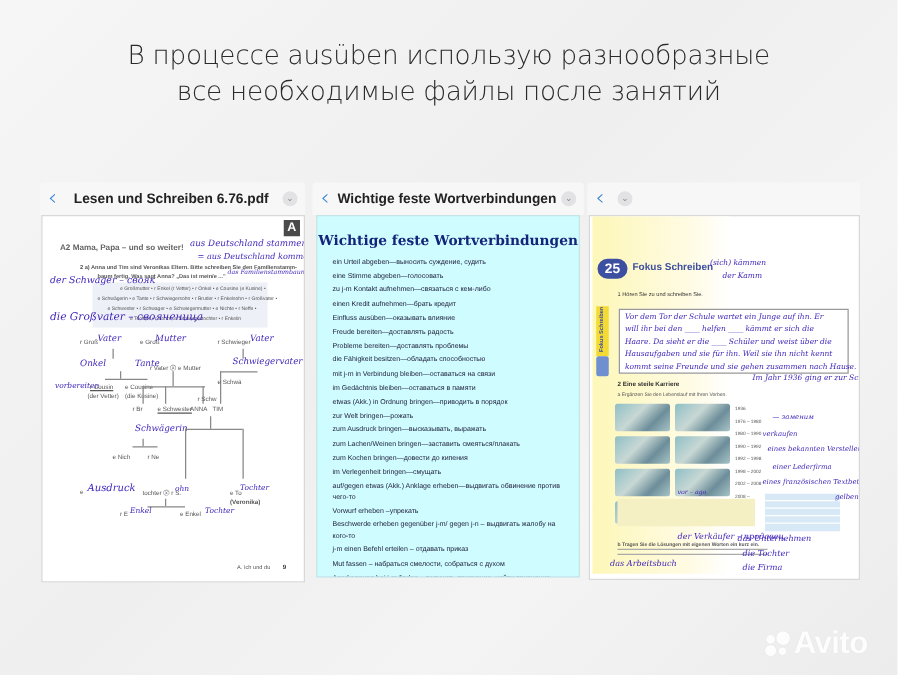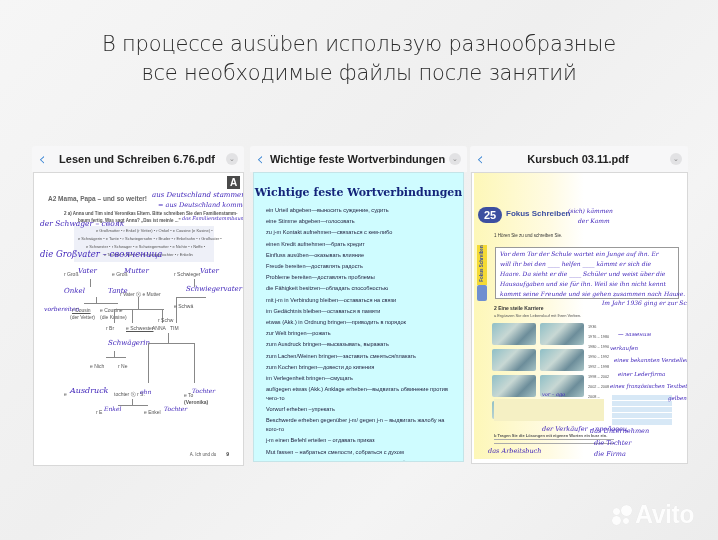--- a/index.html
+++ b/index.html
@@ -206,21 +206,20 @@
       <div>j-m einen Befehl erteilen – отдавать приказ</div>
       <div>Mut fassen – набраться смелости, собраться с духом</div>
       <div class="wrap">Anerkennung bei j-m finden – получить признание, найти признание среди кого-то</div>
     </div>
   </div>
 </div>
 
 <div class="panel p3">
   <div class="topbar">
     <span class="back">‹</span>
-    <span class="title">Kursbuch 03.11.pdf</span>
     <span class="chev">⌄</span>
   </div>
   <div class="page">
     <div class="yellow"></div>
     <div class="num25">25</div>
     <div class="tiny fokus">Fokus Schreiben</div>
     <div class="hw" style="left:96px;top:34px;font-size:6px;">(sich) kämmen</div>
     <div class="hw" style="left:106px;top:44px;font-size:6px;">der Kamm</div>
     <div class="vlabel">
         <span>Fokus Schreiben</span>

